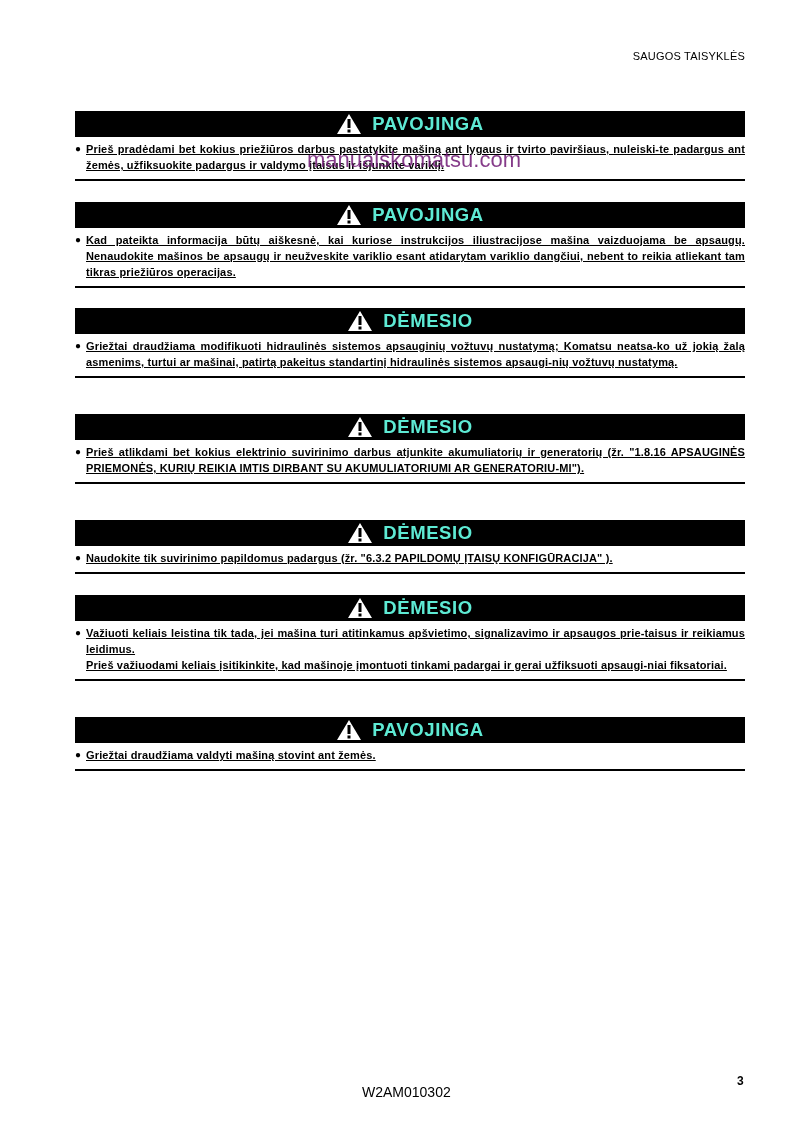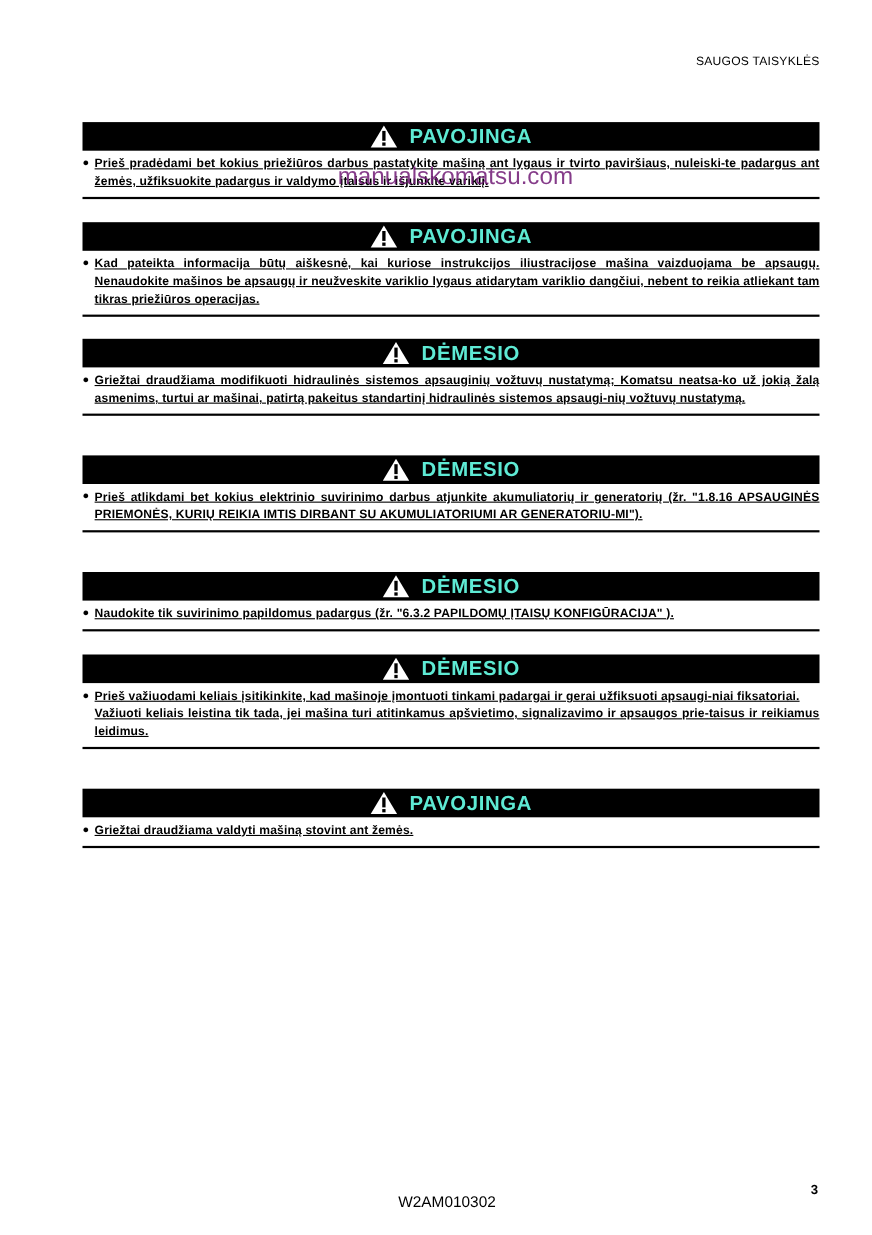--- a/index.html
+++ b/index.html
@@ -50,21 +50,21 @@
     <svg class="tri" viewBox="0 0 26 22">
         <polygon points="13,1 25,21 1,21" fill="#fff"></polygon>
         <rect x="11.5" y="6" width="3" height="9" fill="#000"></rect>
         <rect x="11.5" y="16.5" width="3" height="3" fill="#000"></rect>
       </svg>
     <span class="label">PAVOJINGA</span>
   </div>
   <div class="body">
     <div class="item">
       <span class="bullet">●</span>
-      <p>Kad pateikta informacija būtų aiškesnė, kai kuriose instrukcijos iliustracijose mašina vaizduojama be apsaugų. Nenaudokite mašinos be apsaugų ir neužveskite variklio lygaus atidarytam variklio dangčiui, nebent to reikia atliekant tam tikras priežiūros operacijas.</p>
+      <p>Kad pateikta informacija būtų aiškesnė, kai kuriose instrukcijos iliustracijose mašina vaizduojama be apsaugų. Nenaudokite mašinos be apsaugų ir neužveskite variklio esant atidarytam variklio dangčiui, nebent to reikia atliekant tam tikras priežiūros operacijas.</p>
     </div>
   </div>
 </div>
 
 <div class="block" style="top:308px;">
   <div class="bar">
     <svg class="tri" viewBox="0 0 26 22">
         <polygon points="13,1 25,21 1,21" fill="#fff"></polygon>
         <rect x="11.5" y="6" width="3" height="9" fill="#000"></rect>
         <rect x="11.5" y="16.5" width="3" height="3" fill="#000"></rect>
@@ -118,22 +118,22 @@
     <svg class="tri" viewBox="0 0 26 22">
         <polygon points="13,1 25,21 1,21" fill="#fff"></polygon>
         <rect x="11.5" y="6" width="3" height="9" fill="#000"></rect>
         <rect x="11.5" y="16.5" width="3" height="3" fill="#000"></rect>
       </svg>
     <span class="label">DĖMESIO</span>
   </div>
   <div class="body">
     <div class="item">
       <span class="bullet">●</span>
+      <p>Važiuoti keliais leistina tik tada, jei mašina turi atitinkamus apšvietimo, signalizavimo ir apsaugos prie-taisus ir reikiamus leidimus.</p>
       <p>Prieš važiuodami keliais įsitikinkite, kad mašinoje įmontuoti tinkami padargai ir gerai užfiksuoti apsaugi-niai fiksatoriai.</p>
-      <p>Važiuoti keliais leistina tik tada, jei mašina turi atitinkamus apšvietimo, signalizavimo ir apsaugos prie-taisus ir reikiamus leidimus.</p>
     </div>
   </div>
 </div>
 
 <div class="block" style="top:717px;">
   <div class="bar">
     <svg class="tri" viewBox="0 0 26 22">
         <polygon points="13,1 25,21 1,21" fill="#fff"></polygon>
         <rect x="11.5" y="6" width="3" height="9" fill="#000"></rect>
         <rect x="11.5" y="16.5" width="3" height="3" fill="#000"></rect>

